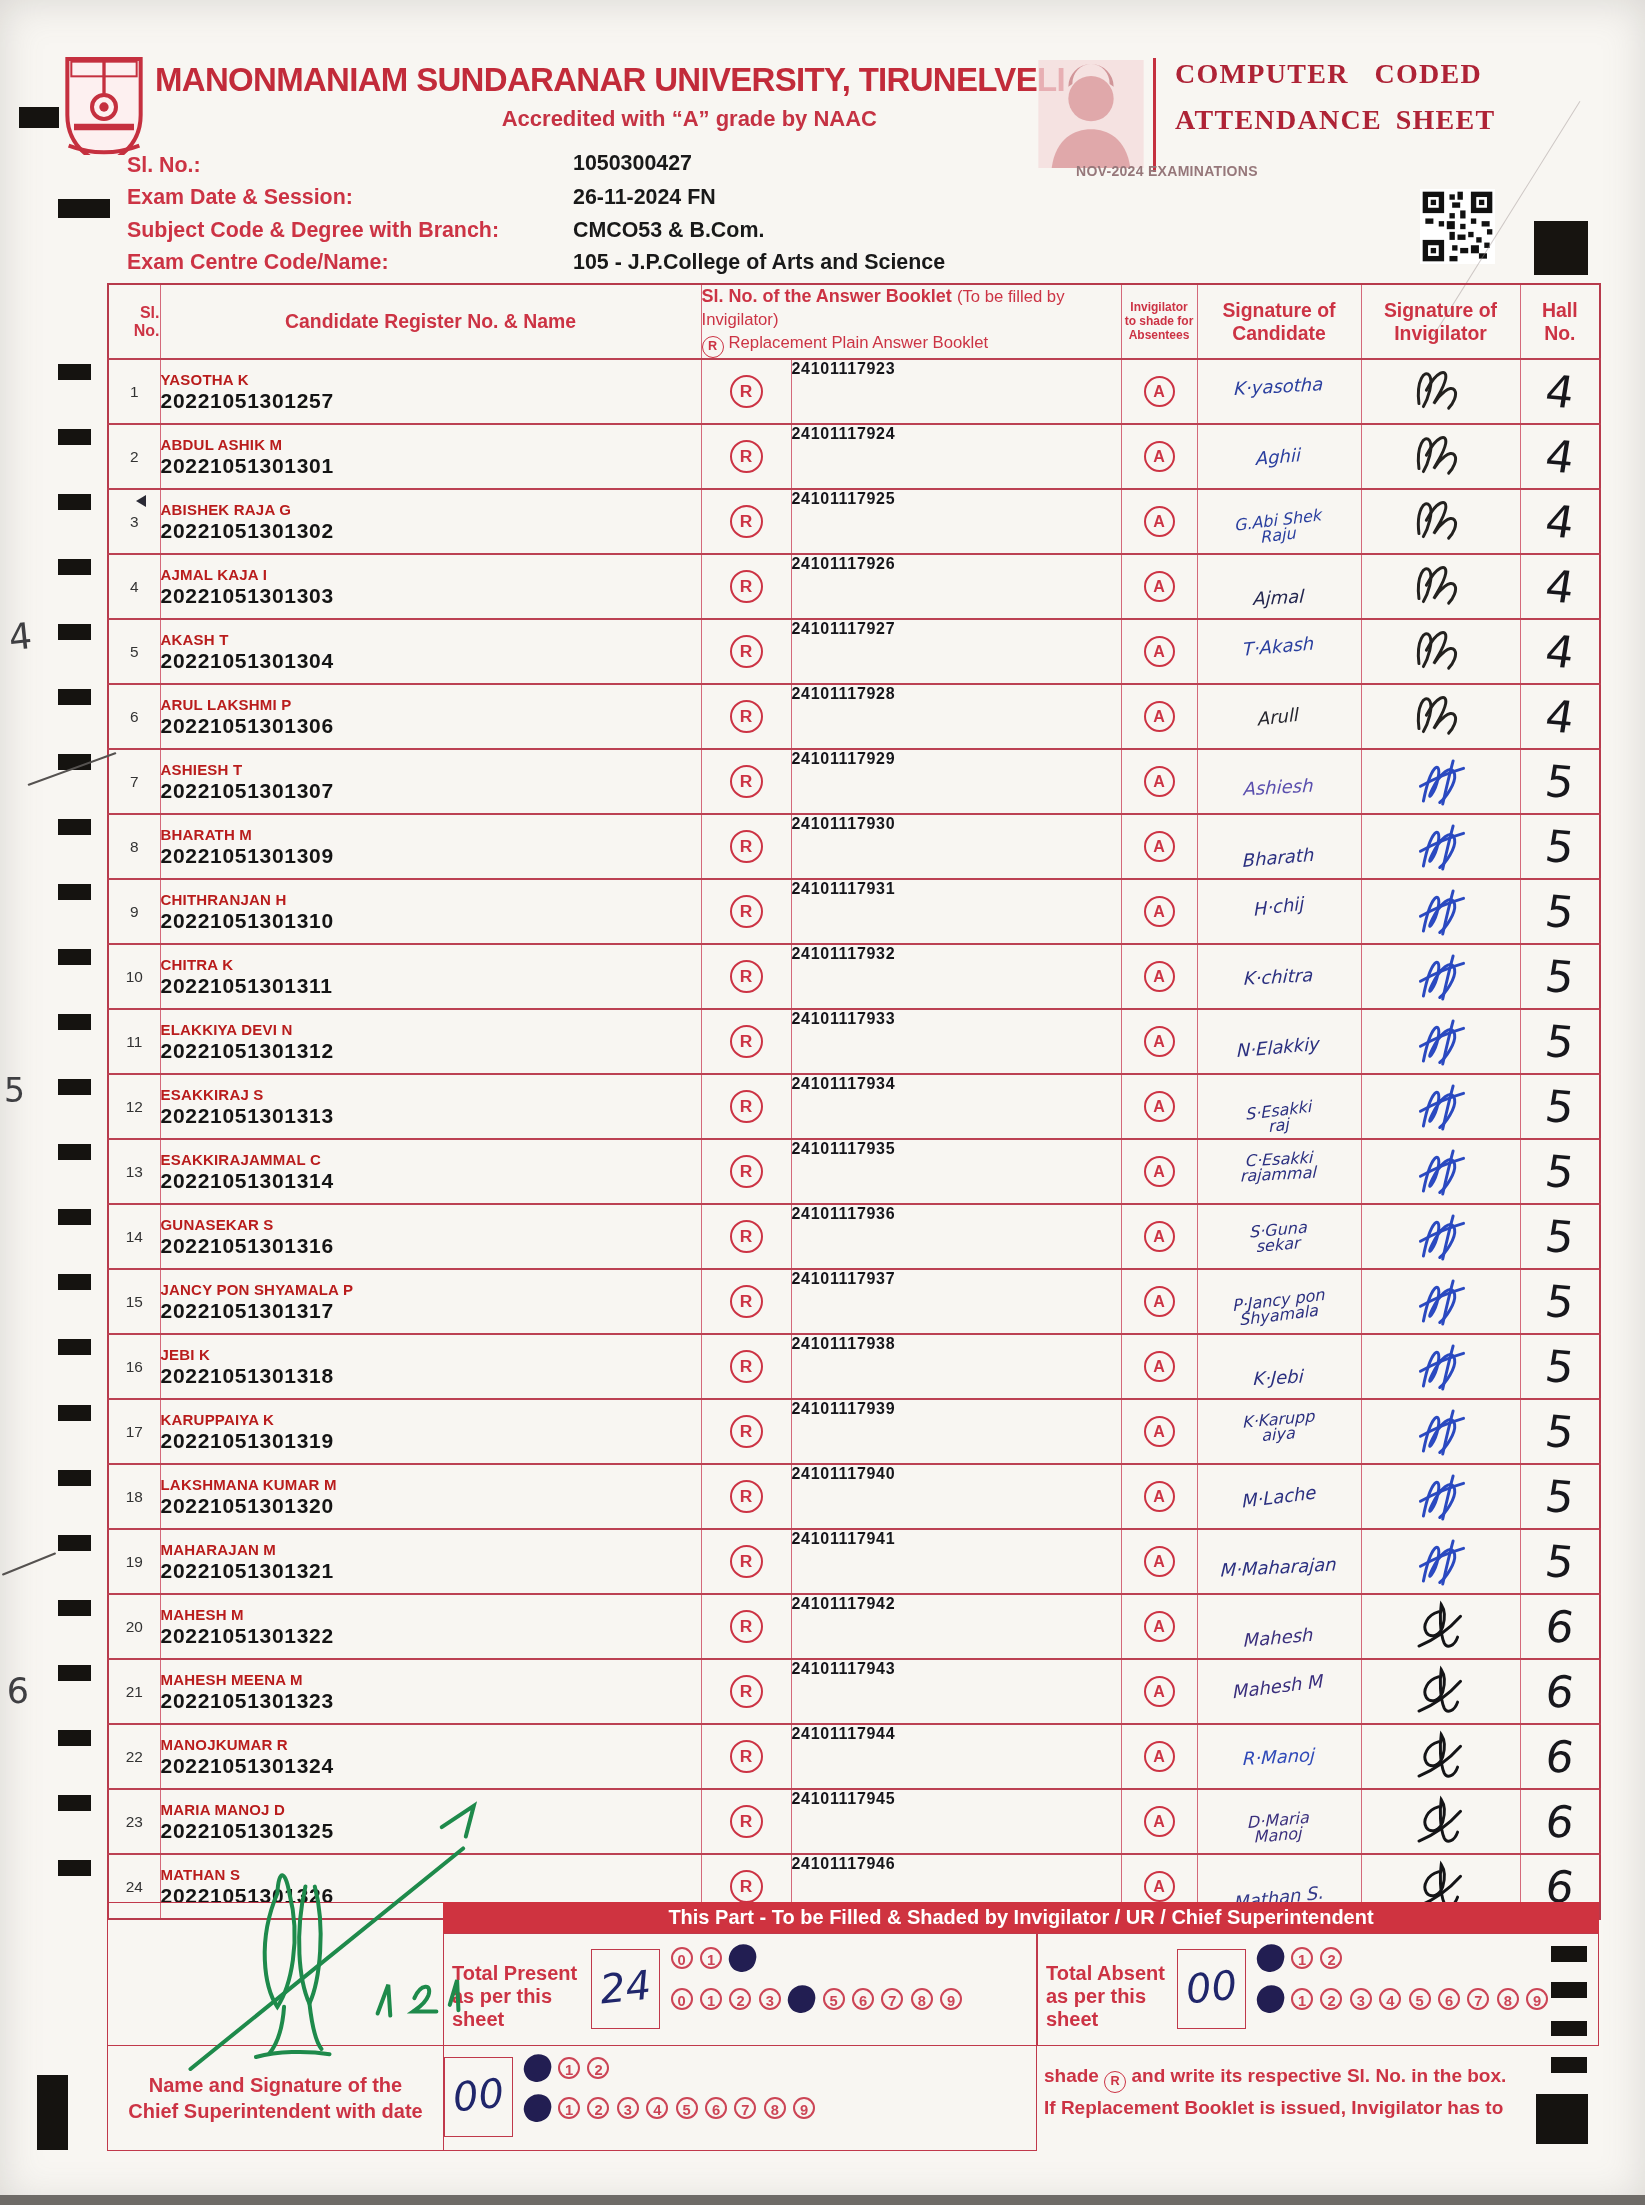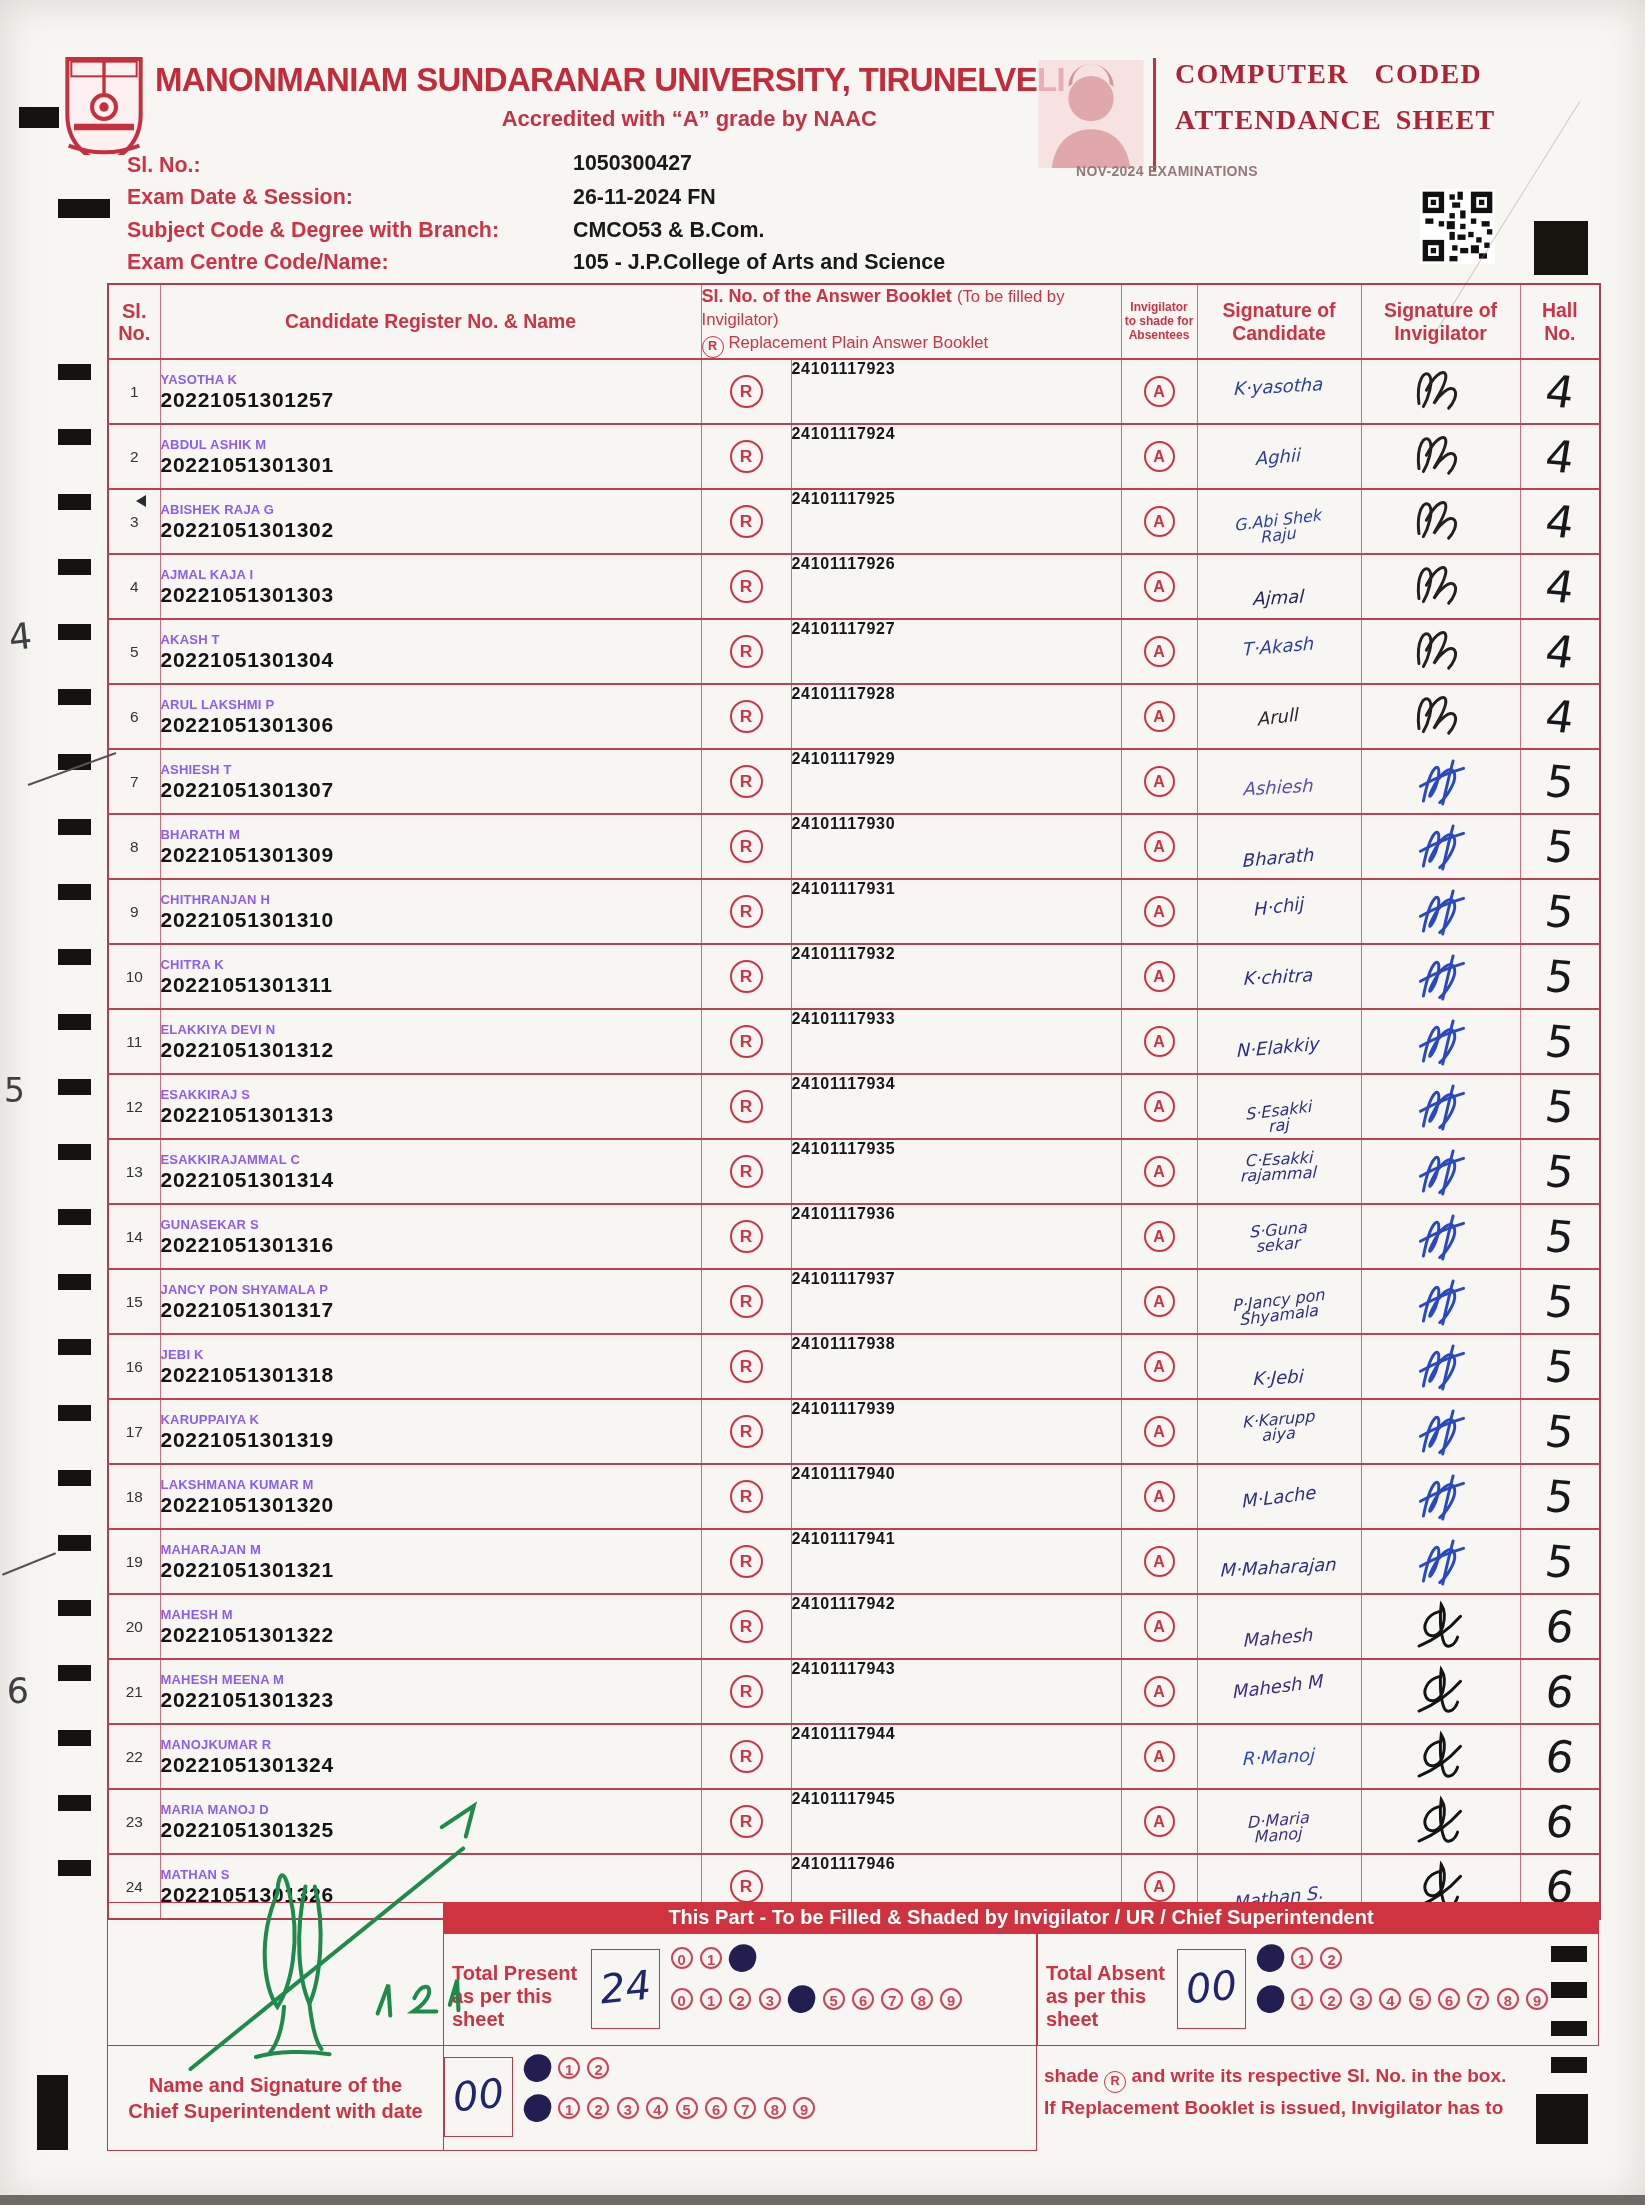--- a/index.html
+++ b/index.html
@@ -19,29 +19,29 @@
   .fld-value{font-weight:bold;color:#191919;font-size:21.4px;white-space:nowrap;}
   
   table.att{border-collapse:collapse;table-layout:fixed;width:1492px;background:transparent;}
   table.att,table.att td,table.att th{border:1.3px solid #d4697a;}
   table.att{border:2px solid #b73a4c;}
   table.att tr{height:65px;}
   table.att thead tr{height:59px;}
   table.att td,table.att th{padding:0;overflow:visible;}
   table.att tbody tr{border-top:2px solid #bc4153;}
   th{color:#cc3344;vertical-align:middle;}
-  .th-sl{font-size:20px;font-weight:bold;text-align:center;padding-left:5.4px;white-space:pre-line;line-height:1.1;}
+  .th-sl{font-size:16px;font-weight:bold;text-align:right;padding-left:5.4px;white-space:pre-line;line-height:1.1;}
   .th-main{font-size:19.4px;font-weight:bold;text-align:center;}
   .th-book{font-size:18px;text-align:left;padding-left:9.4px;line-height:1.25;}
   .th-book .bld{font-weight:bold;}
   .th-book .nrm{font-weight:normal;font-size:16.7px;}
   .th-abs{font-size:12px;font-weight:bold;text-align:center;white-space:pre-line;line-height:1.15;}
   .c-sl{font-size:15.4px;color:#333;text-align:center;vertical-align:middle;}
   .c-name{vertical-align:middle;padding-left:48px;}
-  .nm{font-weight:bold;color:#8b5cf6;font-size:13px;letter-spacing:0.2px;}
+  .nm{font-weight:bold;color:#b91c1c;font-size:15px;letter-spacing:0.2px;}
   .rg{font-weight:bold;color:#141414;font-size:21px;letter-spacing:0.7px;margin-top:1.3px;}
   .c-r,.c-a{text-align:center;vertical-align:middle;}
   .sym{display:inline-block;width:29px;height:29px;border:2px solid #cc3344;border-radius:50%;color:#cc3344;font-weight:bold;font-size:17.4px;line-height:29px;text-align:center;}
   .sym-a{width:27px;height:27px;font-size:16px;line-height:27px;}
   .sym-s{display:inline-block;width:20px;height:20px;border:1.3px solid #cc3344;border-radius:50%;color:#cc3344;font-weight:bold;font-size:12.7px;line-height:19px;text-align:center;vertical-align:-2.7px;}
   .c-book{font-weight:bold;color:#15151a;font-size:16px;letter-spacing:0.7px;vertical-align:top;padding:10.7px 0 0 20px;}
   .c-csig,.c-isig{text-align:center;vertical-align:middle;}
   .hw{display:inline-block;font-family:"DejaVu Sans",sans-serif;font-style:italic;font-size:18px;line-height:.95;white-space:nowrap;}
   .hw2{font-size:16px;white-space:normal;}
   .inv-svg{width:87px;height:52px;overflow:visible;}

